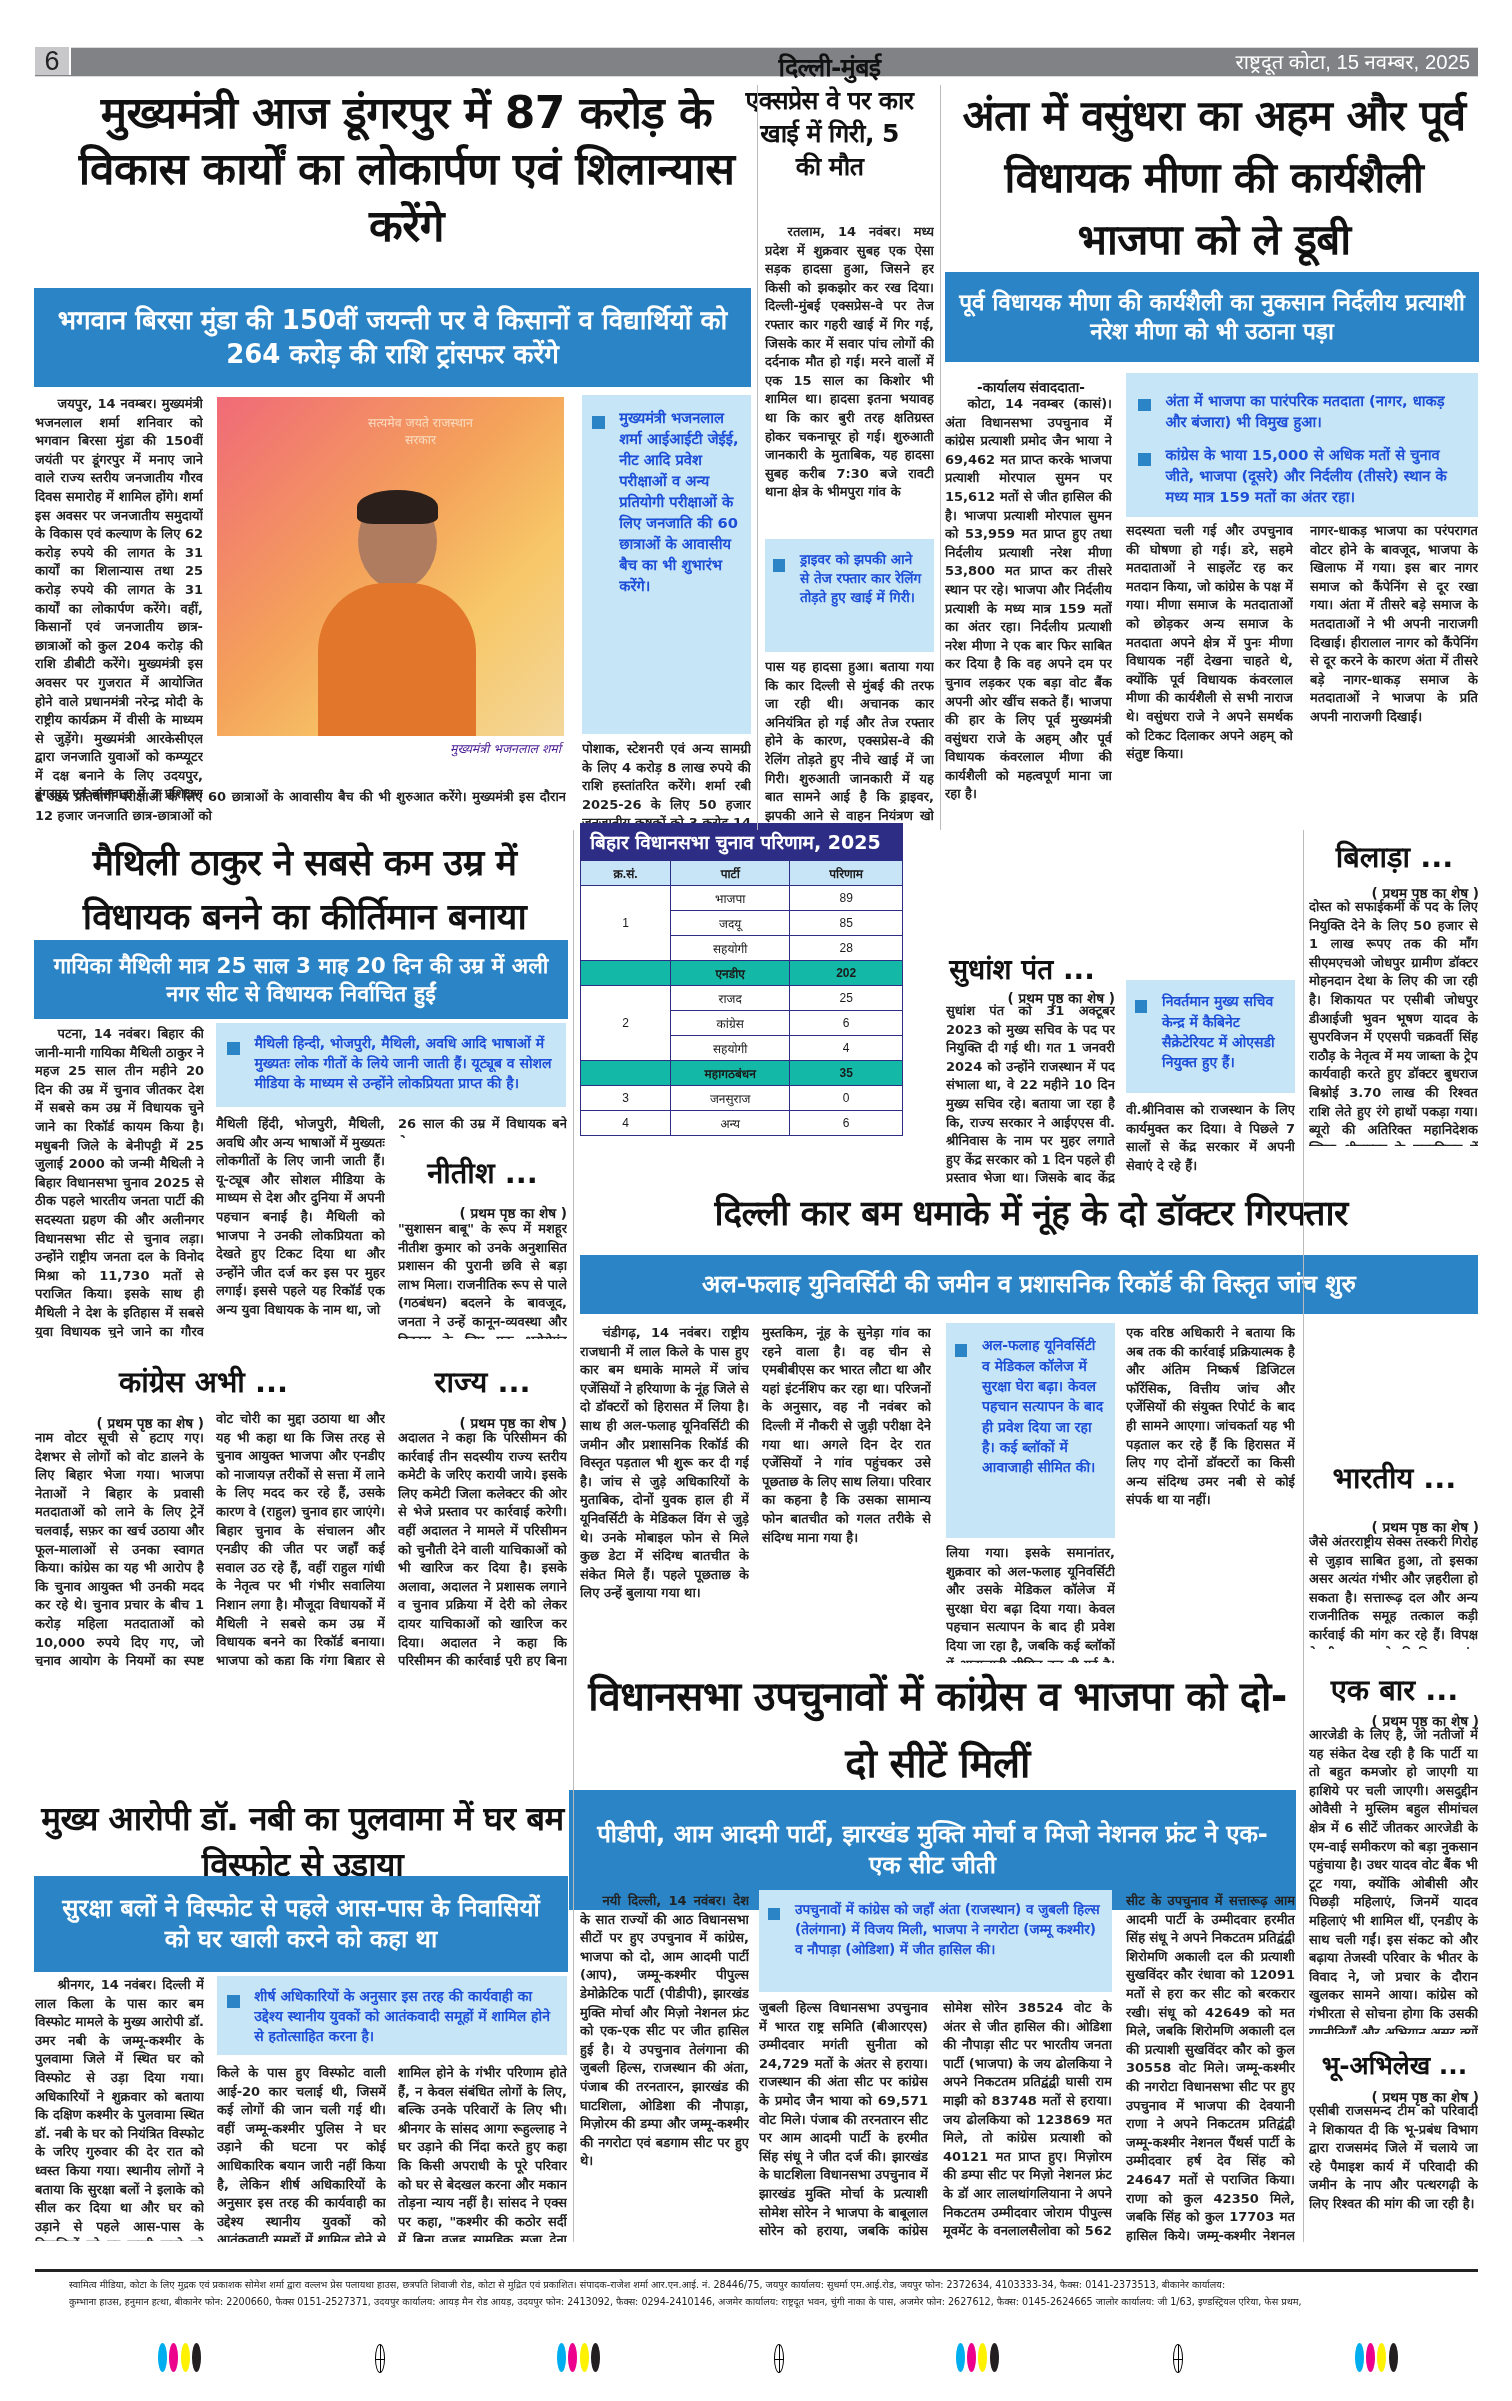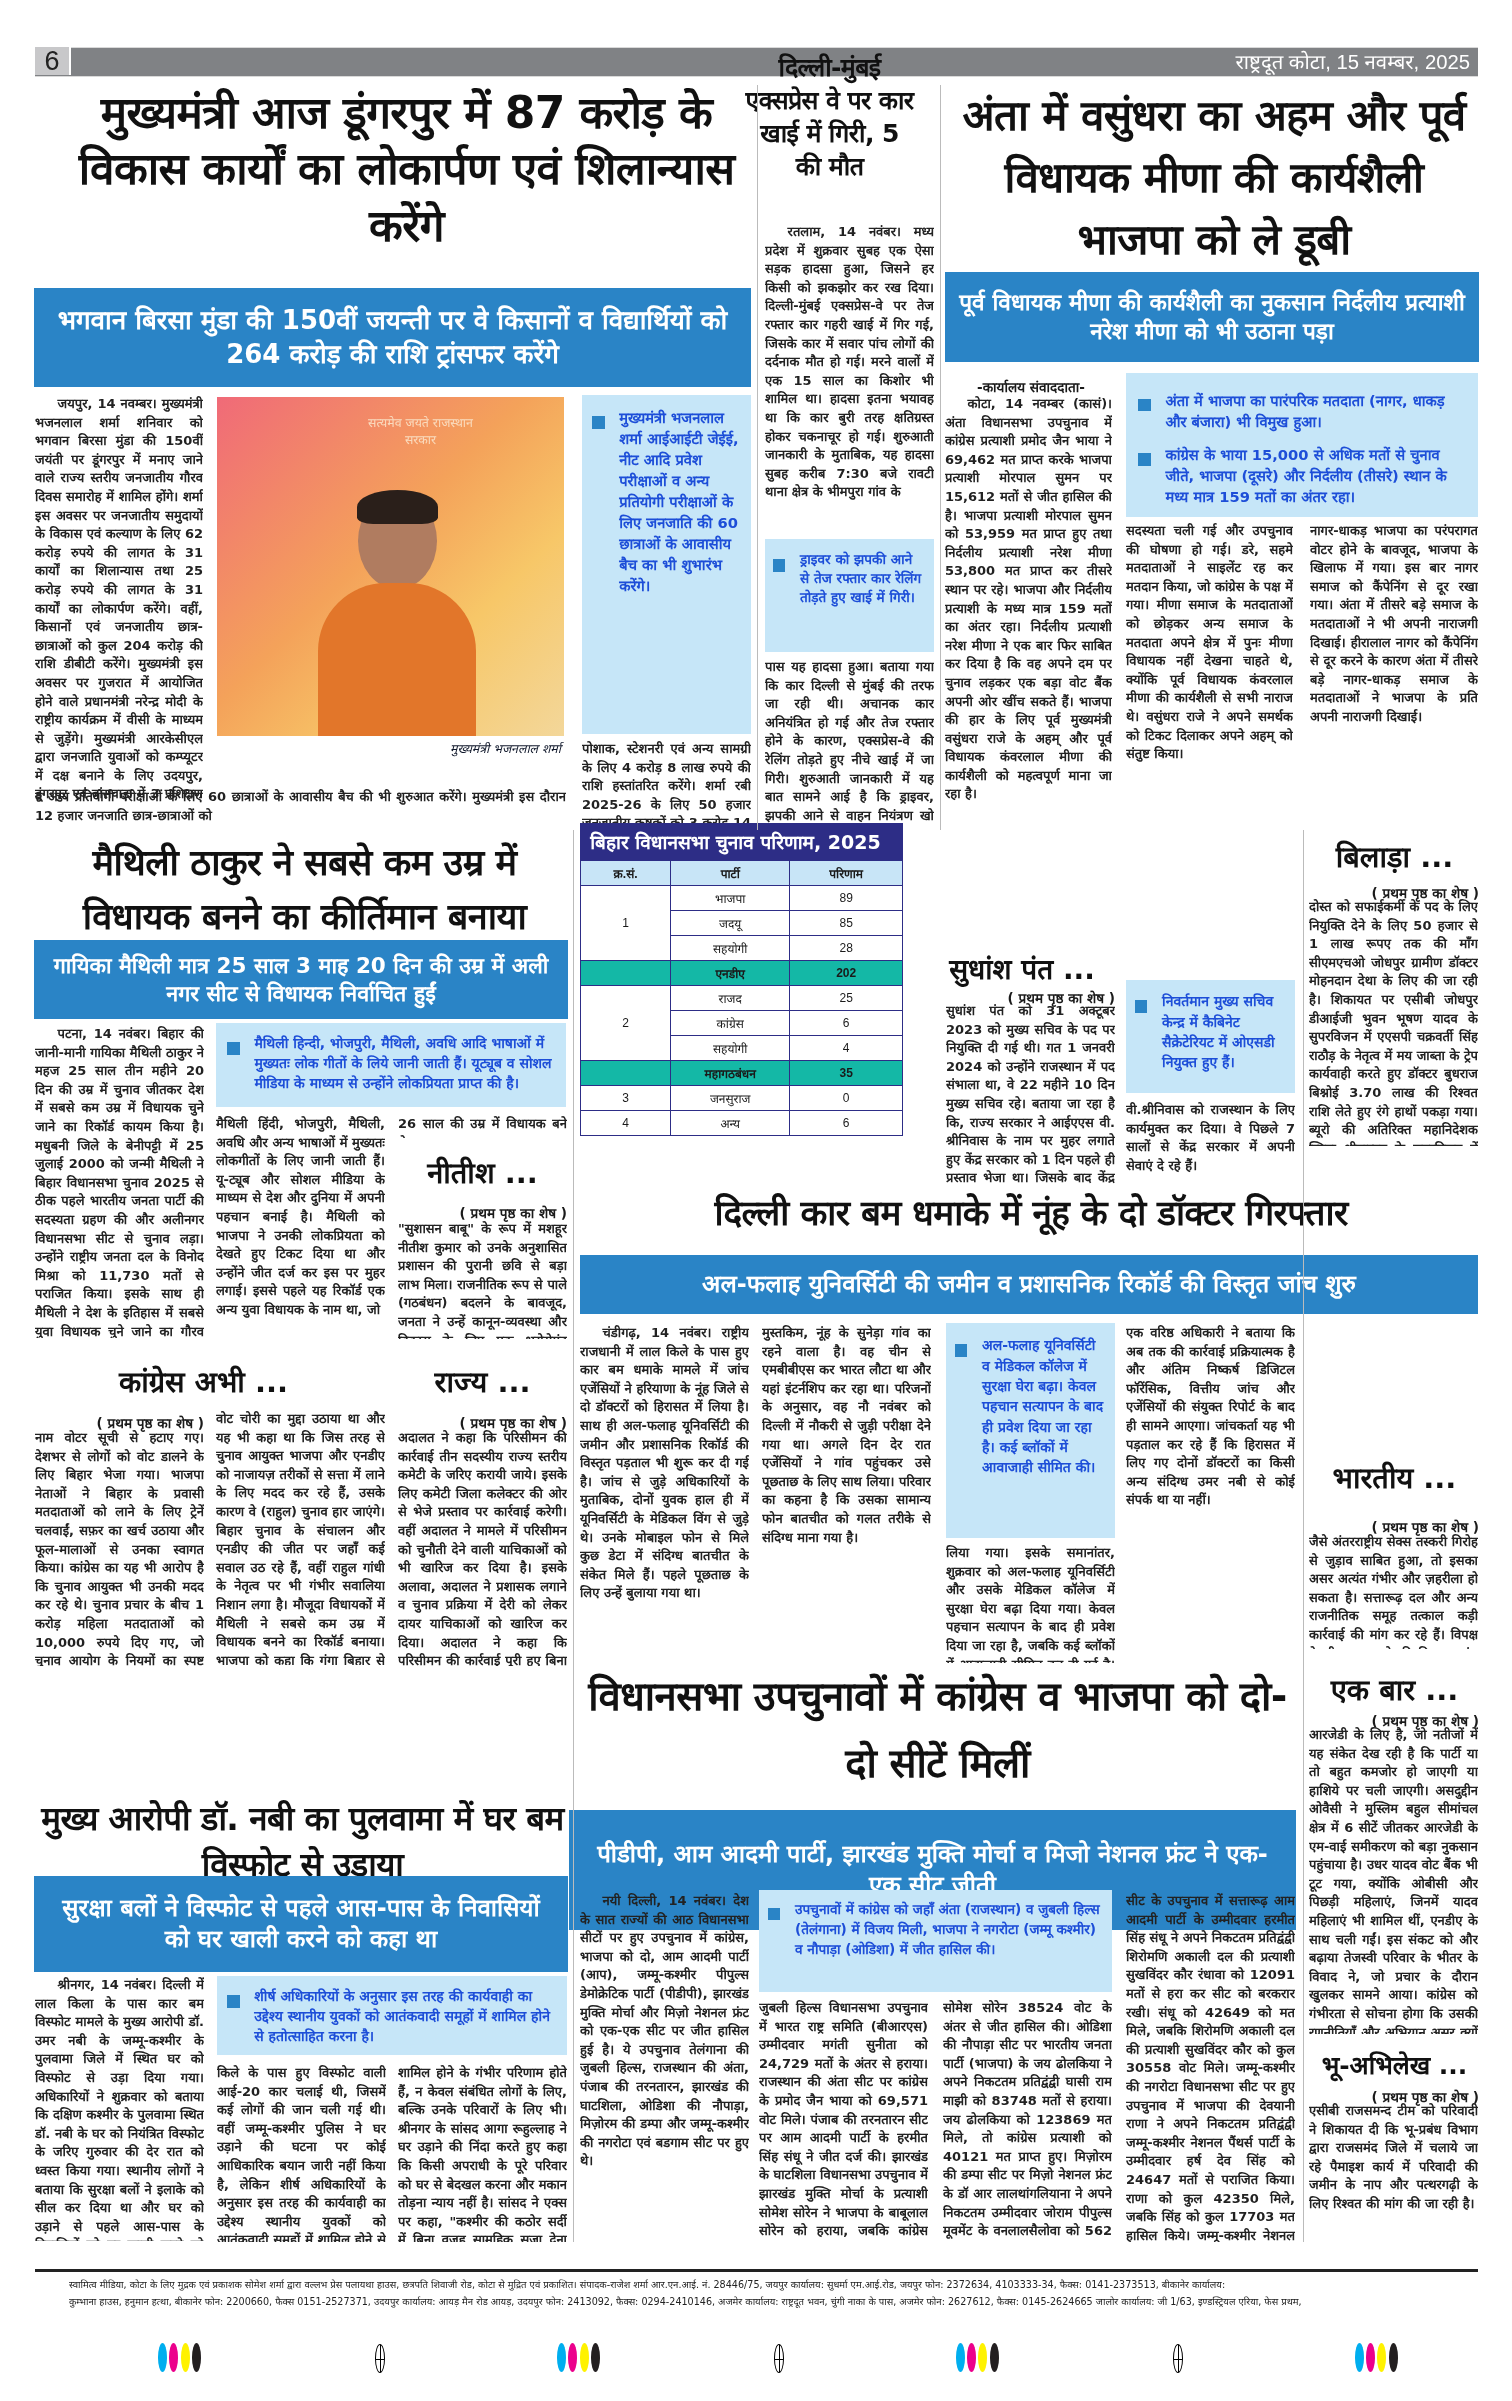--- a/index.html
+++ b/index.html
@@ -11,21 +11,21 @@
   .hl{font-family:"DejaVu Sans",sans-serif;font-weight:bold;color:#111;text-align:center;line-height:1.28;letter-spacing:-0.6px;}
   .blue-band{background:#2a84c6;color:#fff;font-family:"DejaVu Sans",sans-serif;font-weight:bold;text-align:center;display:flex;align-items:center;justify-content:center;line-height:1.3;}
   .callout{background:#c6e6f8;font-family:"DejaVu Sans",sans-serif;font-weight:bold;color:#1d4ed8;}
   .callout .bi{display:flex;gap:14.7px;margin-bottom:12.4px;}
   .bullet{width:12.4px;height:12.4px;background:#2a84c6;flex:0 0 12.4px;margin-top:9px;}
   .body{font-size:13px;line-height:18.6px;text-align:justify;color:#222;overflow:hidden;}
   .body p{margin:0;text-indent:22.6px;font-weight:bold;}
   .cont{font-size:18px;font-weight:bold;text-align:center;color:#111;}
   .sub-note{font-size:13.6px;font-weight:bold;text-align:right;margin:3.4px 0 2.3px;}
   .photo{background:linear-gradient(135deg,#f06a78 0%,#f4a25a 45%,#f7c768 70%,#f3d79a 100%);overflow:hidden;}
-  .caption{font-size:12.4px;text-align:right;color:#0f172a;font-style:italic;}
+  .caption{font-size:12.4px;text-align:right;color:#4c1d95;font-style:italic;}
   table.res{border-collapse:collapse;width:100%;font-family:"Liberation Sans",sans-serif;}
   table.res td{border:1.7px solid #2d2d86;text-align:center;font-size:12px;height:24px;padding:0;}
   table.res tr.th td{background:#c8e5f7;font-weight:bold;}
   table.res tr.sum td{background:#14b8a6;font-weight:bold;}
   .tbl-title{background:#2d2d86;color:#fff;font-family:"DejaVu Sans",sans-serif;font-weight:bold;font-size:19px;padding:5.6px 10.2px;white-space:nowrap;}
   .rule{background:#222;height:2.8px;}
   .footer{font-size:9.6px;line-height:17px;color:#222;margin-left:34px;}
   .reg{display:flex;gap:20.3px;align-items:center;}
   .dot{width:9px;height:29px;border-radius:50%;display:inline-block;margin-right:2.3px;}
   .cross{width:10.2px;height:29px;border:1.1px solid #000;border-radius:50%;position:relative;box-sizing:border-box;}
@@ -242,21 +242,21 @@
     <p style="text-indent:0">एक वरिष्ठ अधिकारी ने बताया कि अब तक की कार्रवाई प्रक्रियात्मक है और अंतिम निष्कर्ष डिजिटल फॉरेंसिक, वित्तीय जांच और एजेंसियों की संयुक्त रिपोर्ट के बाद ही सामने आएगा। जांचकर्ता यह भी पड़ताल कर रहे हैं कि हिरासत में लिए गए दोनों डॉक्टरों का किसी अन्य संदिग्ध उमर नबी से कोई संपर्क था या नहीं।</p>
   </div>
 
 <div class="abs cont" style="left:1310px;top:1457px;width:169px;font-size:29px;">भारतीय ...</div>
 <div class="abs sub-note" style="left:1310px;top:1514px;width:169px;">( प्रथम पृष्ठ का शेष )</div>
 <div class="abs body" style="left:1309px;top:1533px;width:169px;height:116px;">
     <p style="text-indent:0">जैसे अंतरराष्ट्रीय सेक्स तस्करी गिरोह से जुड़ाव साबित हुआ, तो इसका असर अत्यंत गंभीर और ज़हरीला हो सकता है। सत्तारूढ़ दल और अन्य राजनीतिक समूह तत्काल कड़ी कार्रवाई की मांग कर रहे हैं। विपक्ष ने भी इस मामले की निष्पक्ष जांच की मांग की है।</p>
   </div>
 
 <div class="abs hl" style="left:582px;top:1663px;width:711px;font-size:40px;line-height:67px;">विधानसभा उपचुनावों में कांग्रेस व भाजपा को दो-दो सीटें मिलीं</div>
-<div class="abs blue-band" style="left:569px;top:1790px;width:727px;height:120px;font-size:24px;padding:0 17px;box-sizing:border-box;margin-top:20px;">पीडीपी, आम आदमी पार्टी, झारखंड मुक्ति मोर्चा व मिजो नेशनल फ्रंट ने एक-एक सीट जीती</div>
+<div class="abs blue-band" style="left:569px;top:1790px;width:727px;height:120px;font-size:24px;padding:0 17px;box-sizing:border-box;">पीडीपी, आम आदमी पार्टी, झारखंड मुक्ति मोर्चा व मिजो नेशनल फ्रंट ने एक-एक सीट जीती</div>
 <div class="abs body" style="left:580px;top:1892px;width:169px;height:350px;">
     <p>नयी दिल्ली, 14 नवंबर। देश के सात राज्यों की आठ विधानसभा सीटों पर हुए उपचुनाव में कांग्रेस, भाजपा को दो, आम आदमी पार्टी (आप), जम्मू-कश्मीर पीपुल्स डेमोक्रेटिक पार्टी (पीडीपी), झारखंड मुक्ति मोर्चा और मिज़ो नेशनल फ्रंट को एक-एक सीट पर जीत हासिल हुई है। ये उपचुनाव तेलंगाना की जुबली हिल्स, राजस्थान की अंता, पंजाब की तरनतारन, झारखंड की घाटशिला, ओडिशा की नौपाड़ा, मिज़ोरम की डम्पा और जम्मू-कश्मीर की नगरोटा एवं बडगाम सीट पर हुए थे।</p>
   </div>
 <div class="abs callout" style="left:759px;top:1890px;width:353px;height:102px;padding:9px 9px;box-sizing:border-box;font-size:13.6px;line-height:20px;">
   <div class="bi">
       <span class="bullet"></span>
       <span>उपचुनावों में कांग्रेस को जहाँ अंता (राजस्थान) व जुबली हिल्स (तेलंगाना) में विजय मिली, भाजपा ने नगरोटा (जम्मू कश्मीर) व नौपाड़ा (ओडिशा) में जीत हासिल की।</span>
     </div>
 </div>
 <div class="abs body" style="left:759px;top:1999px;width:169px;height:243px;">

